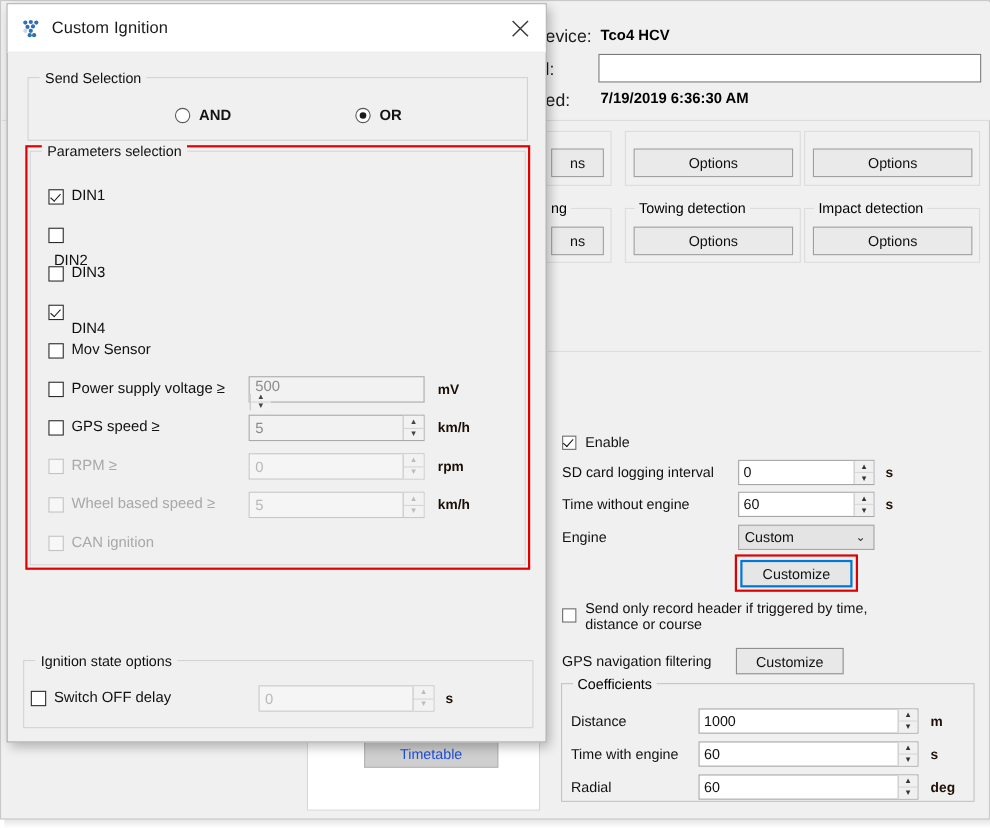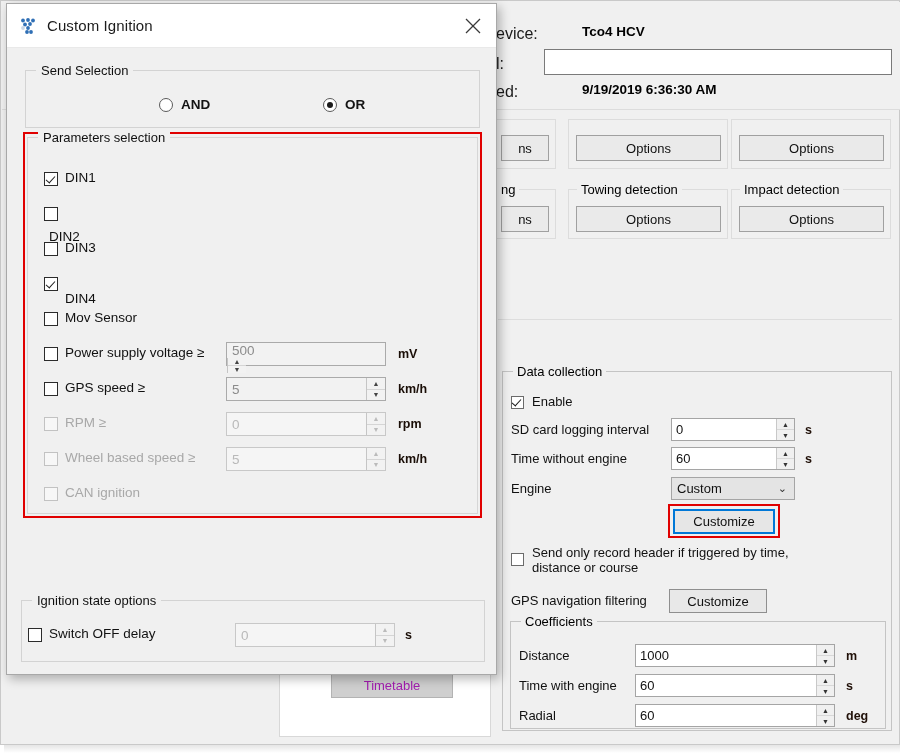--- a/index.html
+++ b/index.html
@@ -48,21 +48,20 @@
   .bg-lbl {
     position: absolute;
     font-size: 16px;
     color: #1a1a1a;
   }
   .bg-val {
     position: absolute;
     font-size: 13.5px;
     font-weight: bold;
     color: #000;
-    margin-left: 36px;
   }
   .bg-textbox {
     position: absolute;
     background: #ffffff;
     border: 1px solid #7a7a7a;
     box-sizing: border-box;
   }
 
   
   .bg-group {
@@ -93,21 +92,21 @@
     justify-content: center;
     font-family: "Liberation Sans", sans-serif;
   }
   .bg-btn.flat {
     background: #eaeaea;
     border: 1px solid #a0a0a0;
   }
   .bg-btn.timetable {
     background: #cfcfcf;
     border: 1px solid #b3b3b3;
-    color: #a21caf;
+    color: #1d4ed8;
   }
 
   
   #data-collection {
     position: absolute;
     left: 501px; top: 370px;
     width: 390px; height: 360px;
     border: 1px solid #c4c4c4;
     box-sizing: border-box;
     background: #f0f0f0;
@@ -374,21 +373,21 @@
 
     <div class="bg-header"></div>
 
     <div class="bg-lbl" style="left:495px; top:24px;">evice:</div>
     <div class="bg-val" style="left:545px; top:23px;">Tco4 HCV</div>
 
     <div class="bg-lbl" style="left:495px; top:54px;">l:</div>
     <div class="bg-textbox" style="left:543px; top:48px; width:348px; height:26px;"></div>
 
     <div class="bg-lbl" style="left:495px; top:82px;">ed:</div>
-    <div class="bg-val" style="left:545px; top:81px;">9/19/2019 6:36:30 AM</div>
+    <div class="bg-val" style="left:545px; top:81px;">7/19/2019 6:36:30 AM</div>
 
     <div class="bg-group" style="left:493px; top:118px; width:62px; height:50px;">
       <div class="bg-btn flat" style="left:6px; top:15px; width:48px; height:26px;">ns</div>
     </div>
     <div class="bg-group" style="left:567px; top:118px; width:160px; height:50px;">
       <div class="bg-btn flat" style="left:7px; top:15px; width:145px; height:26px;">Options</div>
     </div>
     <div class="bg-group" style="left:730px; top:118px; width:160px; height:50px;">
       <div class="bg-btn flat" style="left:7px; top:15px; width:145px; height:26px;">Options</div>
     </div>
@@ -404,23 +403,20 @@
     <div class="bg-group" style="left:730px; top:188px; width:160px; height:50px;">
       <div class="bg-group-title">Impact detection</div>
       <div class="bg-btn flat" style="left:7px; top:16px; width:145px; height:26px;">Options</div>
     </div>
 
     <div style="position:absolute; left:497px; top:318px; width:394px; height:1px; background:#dddddd;"></div>
 
     <div style="position:absolute; left:278px; top:668px; width:212px; height:68px; border:1px solid #d8d8d8; box-sizing:border-box; background:#fff;"></div>
     <div class="bg-btn timetable" style="left:330px; top:671px; width:122px; height:26px;">Timetable</div>
 
-    <div id="data-collection">
-      <div class="gt">Data collection</div>
-    </div>
 
     <div class="cb checked" style="left:510px; top:395px;"></div>
     <div class="dc-row" style="left:531px; top:393px;">Enable</div>
 
     <div class="dc-row" style="left:510px; top:421px;">SD card logging interval</div>
     <div class="spin" style="left:670px; top:417px; width:124px; height:23px;">
       <div class="sv">0</div>
       <div class="sbtns">
         <div>▲</div>
         <div>▼</div>

